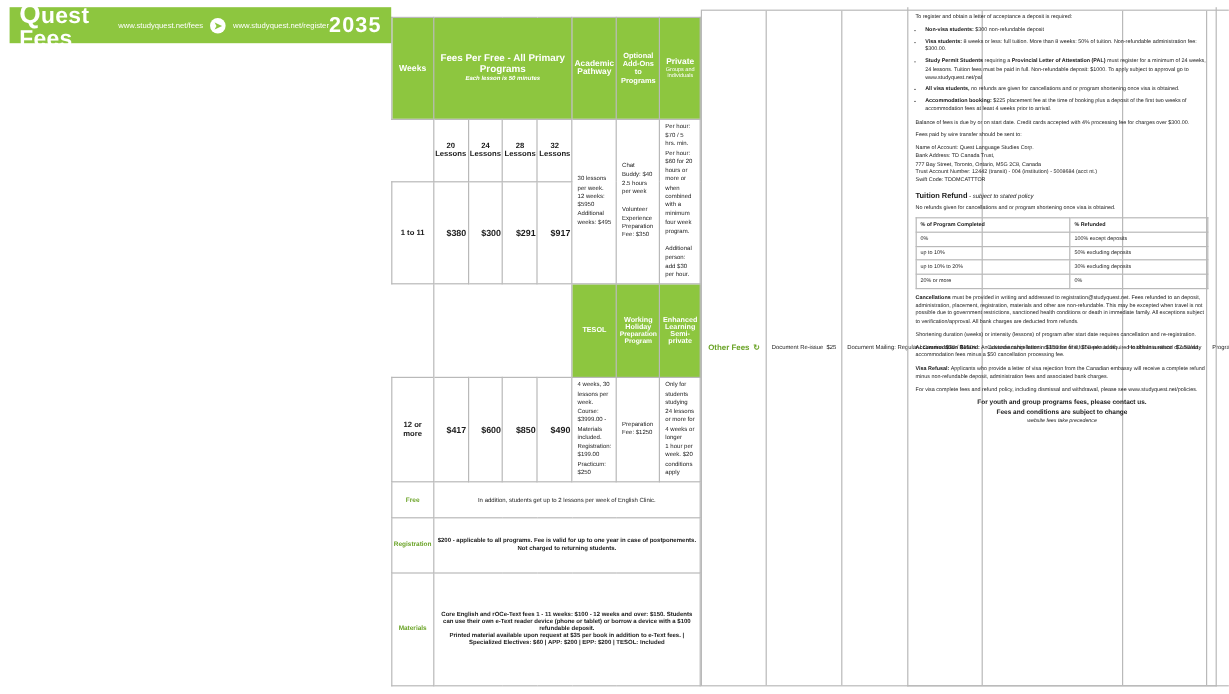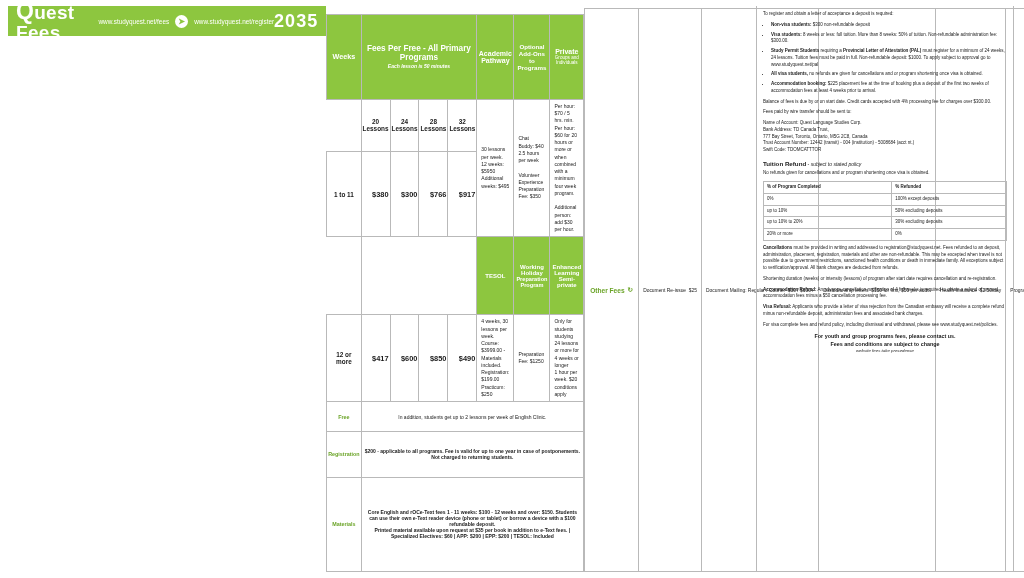--- a/index.html
+++ b/index.html
@@ -151,21 +151,21 @@
         <td class="txtcell" rowspan="2" style="white-space:pre-line">Per hour: $70 / 5 hrs. min.
 Per hour: $60 for 20 hours or more or when combined with a minimum four week program.
 
 Additional person: add $30 per hour.</td>
       </tr>
 
       <tr class="rowband">
         <td class="weeks-cell">1 to 11</td>
         <td class="price">$380</td>
         <td class="price">$300</td>
-        <td class="price">$766</td>
+        <td class="price">$291</td>
         <td class="price">$917</td>
       </tr>
 
       <tr>
         <td style="border:none;border-right:0.6px solid #b9b9b9"></td>
         <td colspan="4" style="border:none;border-right:0.6px solid #b9b9b9"></td>
         <td class="smallband">TESOL</td>
         <td class="smallband">
           <span>Working Holiday</span><span class="s2">Preparation Program</span>
         </td>

